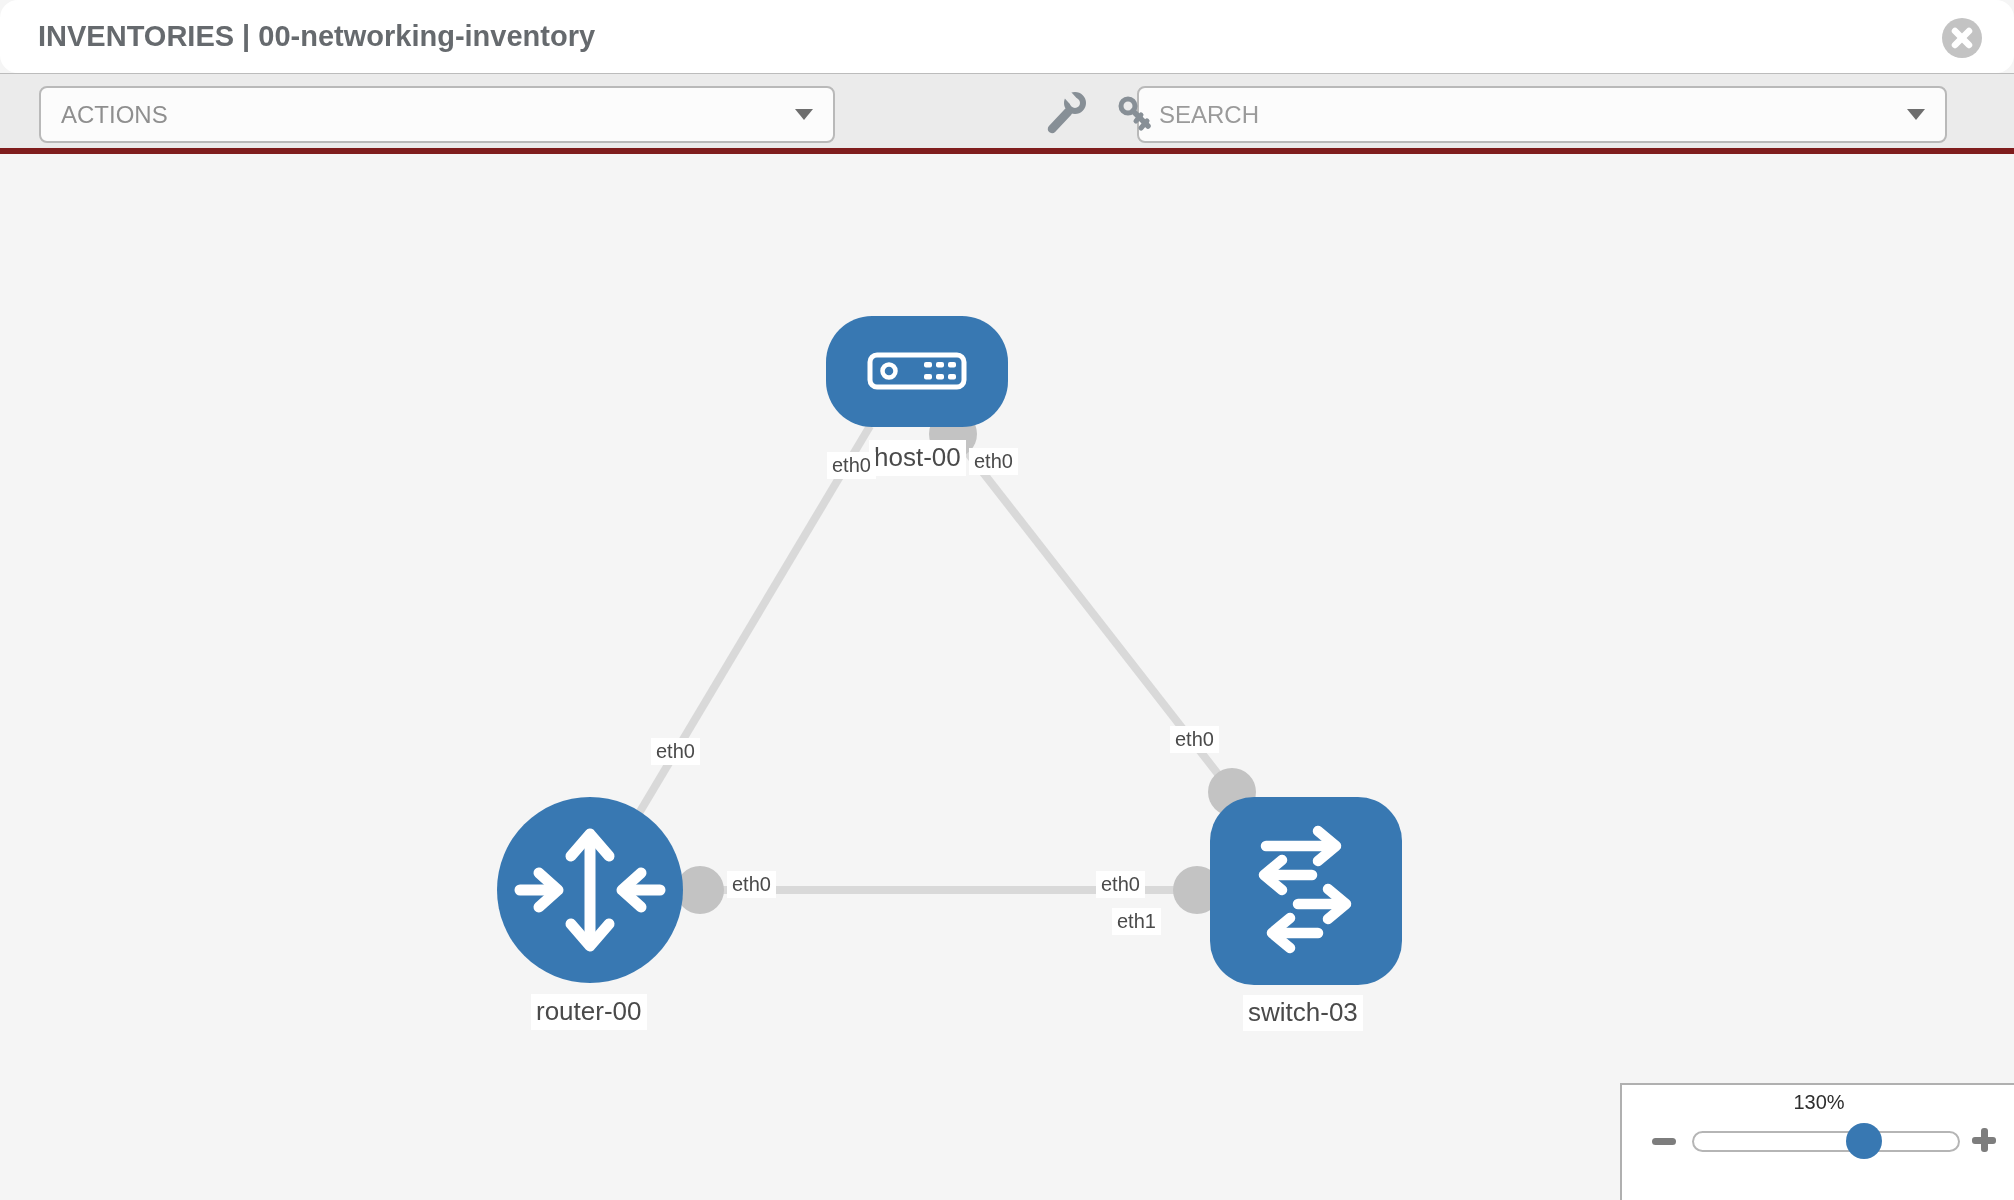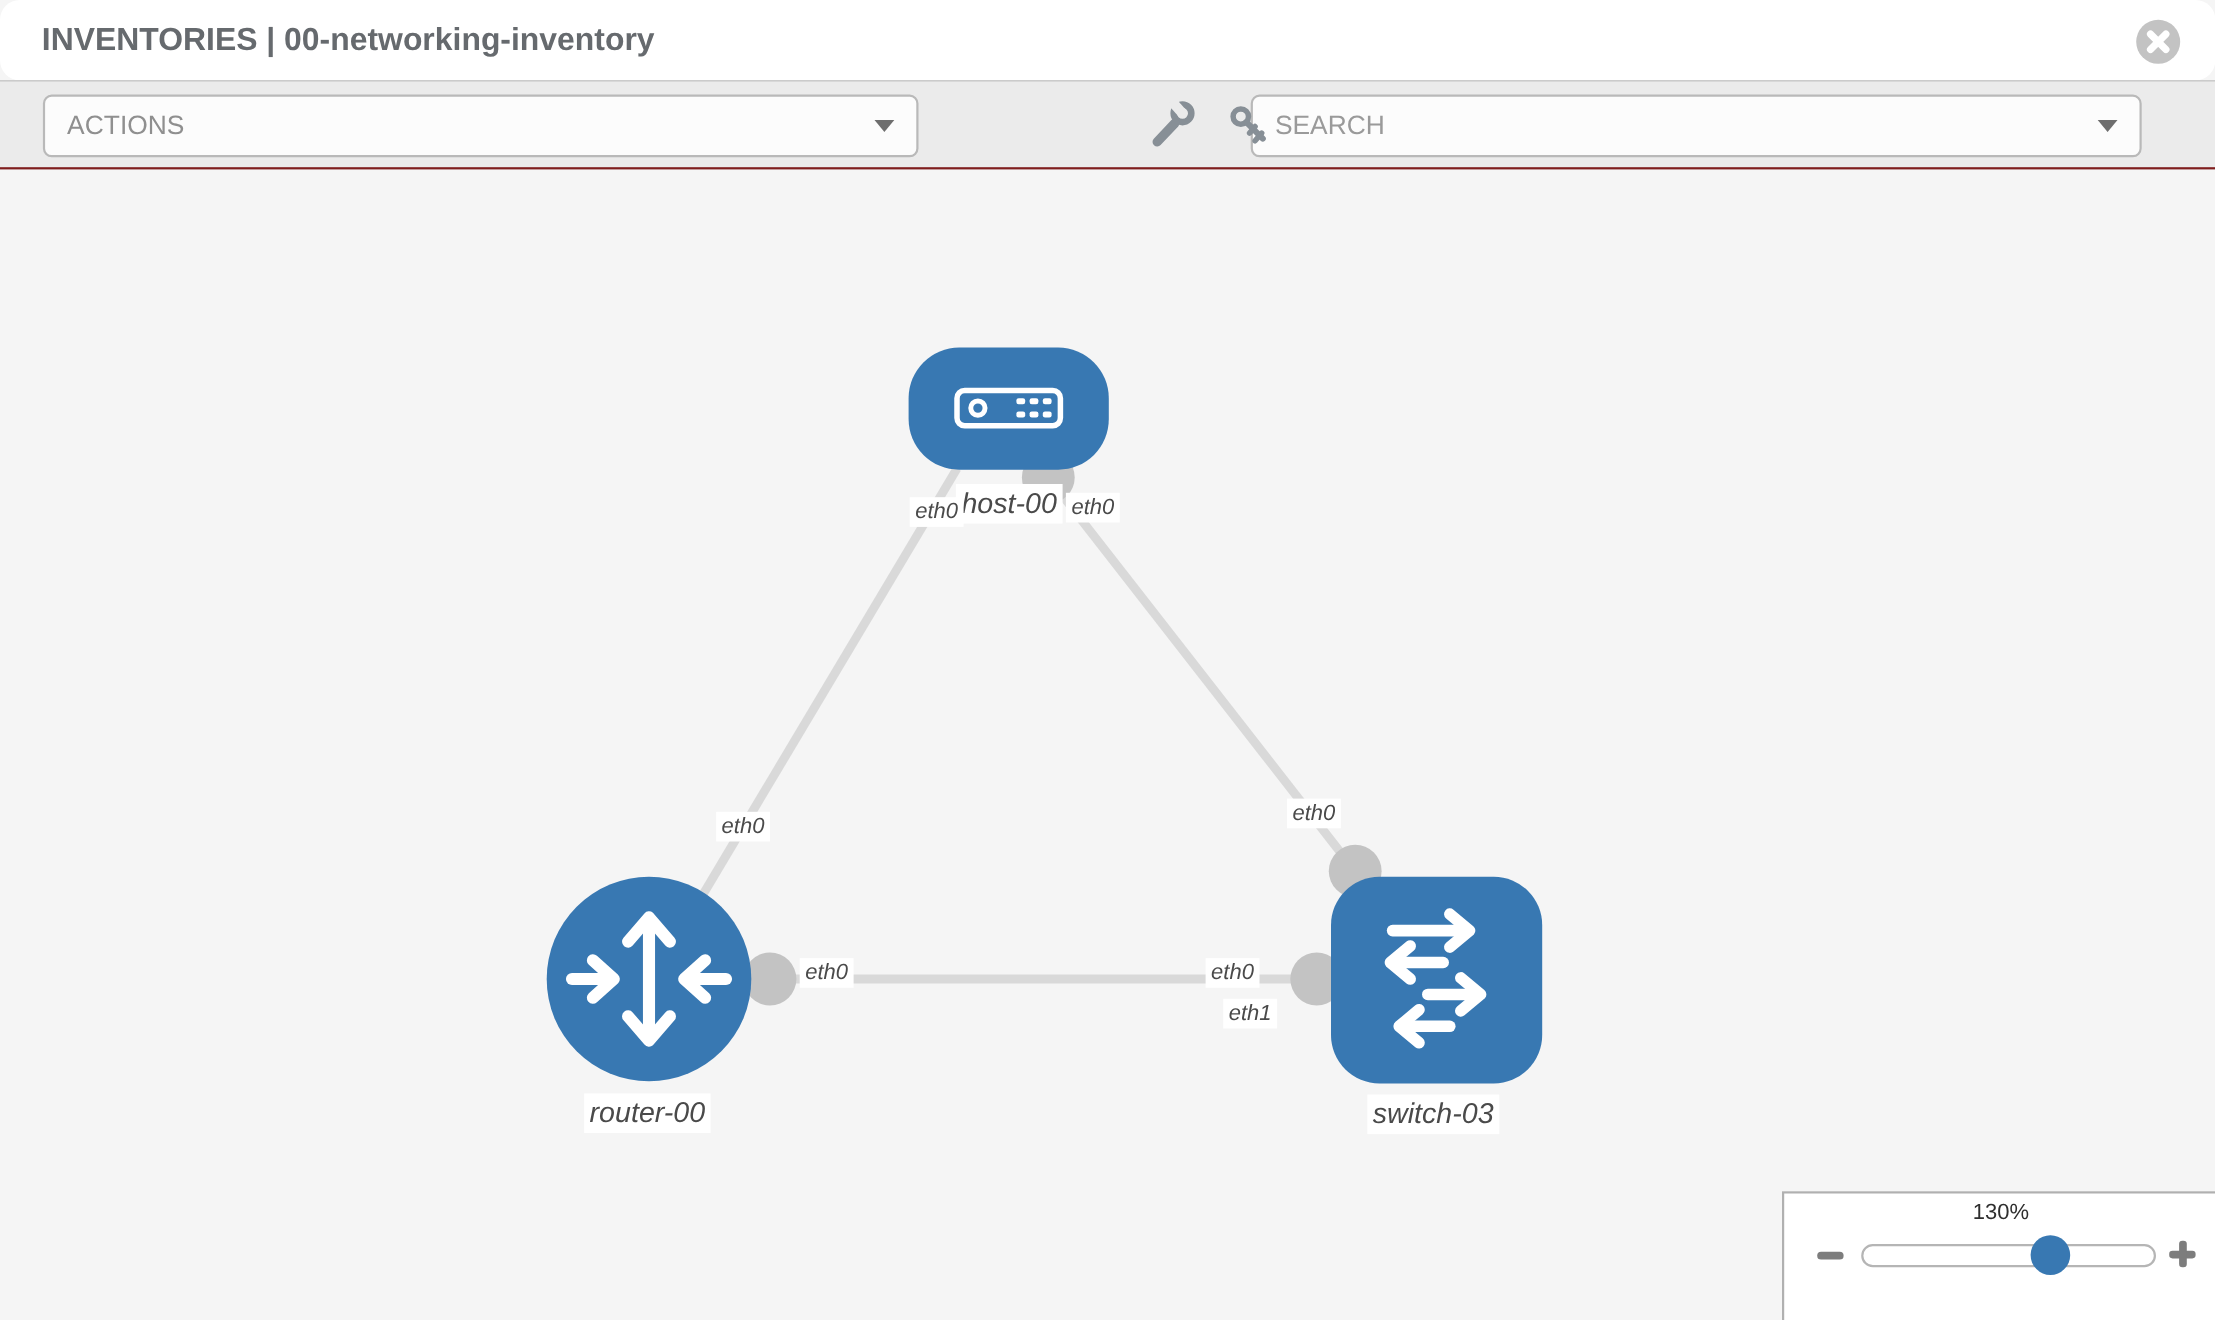--- a/index.html
+++ b/index.html
@@ -18,21 +18,21 @@
     position:absolute;left:38px;top:0;height:73px;line-height:73px;
     font-size:29px;font-weight:bold;color:#666a6e;letter-spacing:0;
   }
   .close-btn{
     position:absolute;left:1942px;top:18px;width:40px;height:40px;
     border-radius:50%;background:#c3c3c3;cursor:pointer;
   }
   
   .toolbar{
     position:absolute;left:0;top:73px;width:2014px;height:81px;
-    background:#ebebeb;border-top:1px solid #bcbcbc;border-bottom:2px solid #7f1d1d;
+    background:#ebebeb;border-top:1px solid #bcbcbc;border-bottom:6px solid #7f1d1d;
     box-sizing:border-box;z-index:10;
   }
   .select-box{
     position:absolute;top:12px;height:57px;box-sizing:border-box;
     background:#fcfcfc;border:2px solid #b9b9b9;border-radius:8px;
     display:flex;align-items:center;padding:0 20px;cursor:pointer;
   }
   .select-box .select-label{font-size:24px;color:#8f8f8f;}
   .caret{
     width:0;height:0;margin-left:auto;
@@ -40,21 +40,21 @@
     border-top:11px solid #6e6e6e;
   }
   .actions-box{left:39px;width:796px;}
   .search-box{left:1137px;width:810px;}
   .search-box .select-label{color:#9a9a9a;}
   .tool-icons{position:absolute;left:1030px;top:14px;z-index:11;}
   
   .topo-svg{position:absolute;left:0;top:0;z-index:1;}
   .node-label, .iface-label{
     position:absolute;z-index:2;background:#ffffff;color:#4a4a4a;
-    line-height:1.15;white-space:nowrap;font-style:italic;
+    line-height:1.15;white-space:nowrap;
   }
   .node-label{font-size:26px;padding:3px 5px;}
   .iface-label{font-size:20px;padding:2px 5px;}
   
   .zoom-panel{
     position:absolute;left:1620px;top:1083px;width:400px;height:123px;
     background:#ffffff;border:2px solid #b0b0b0;box-sizing:border-box;z-index:5;
   }
   .zoom-level{
     position:absolute;left:0;top:6px;width:394px;text-align:center;

